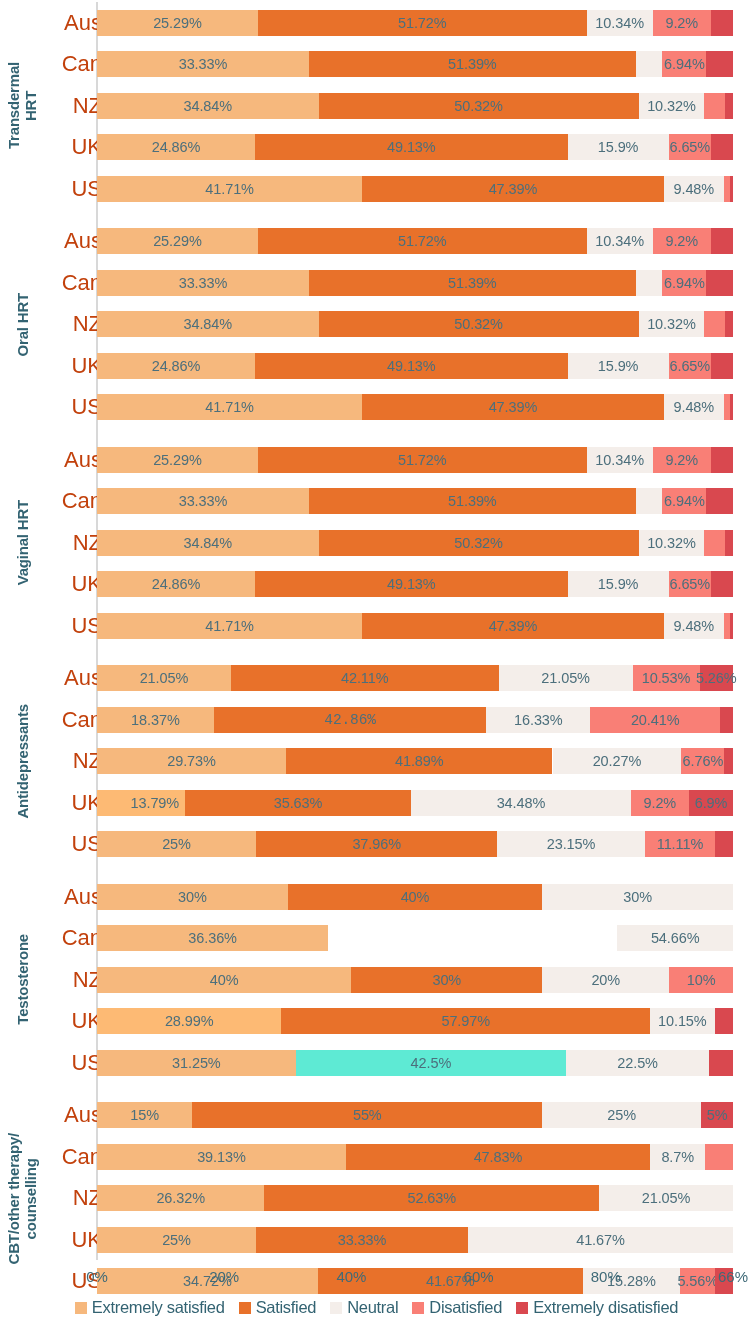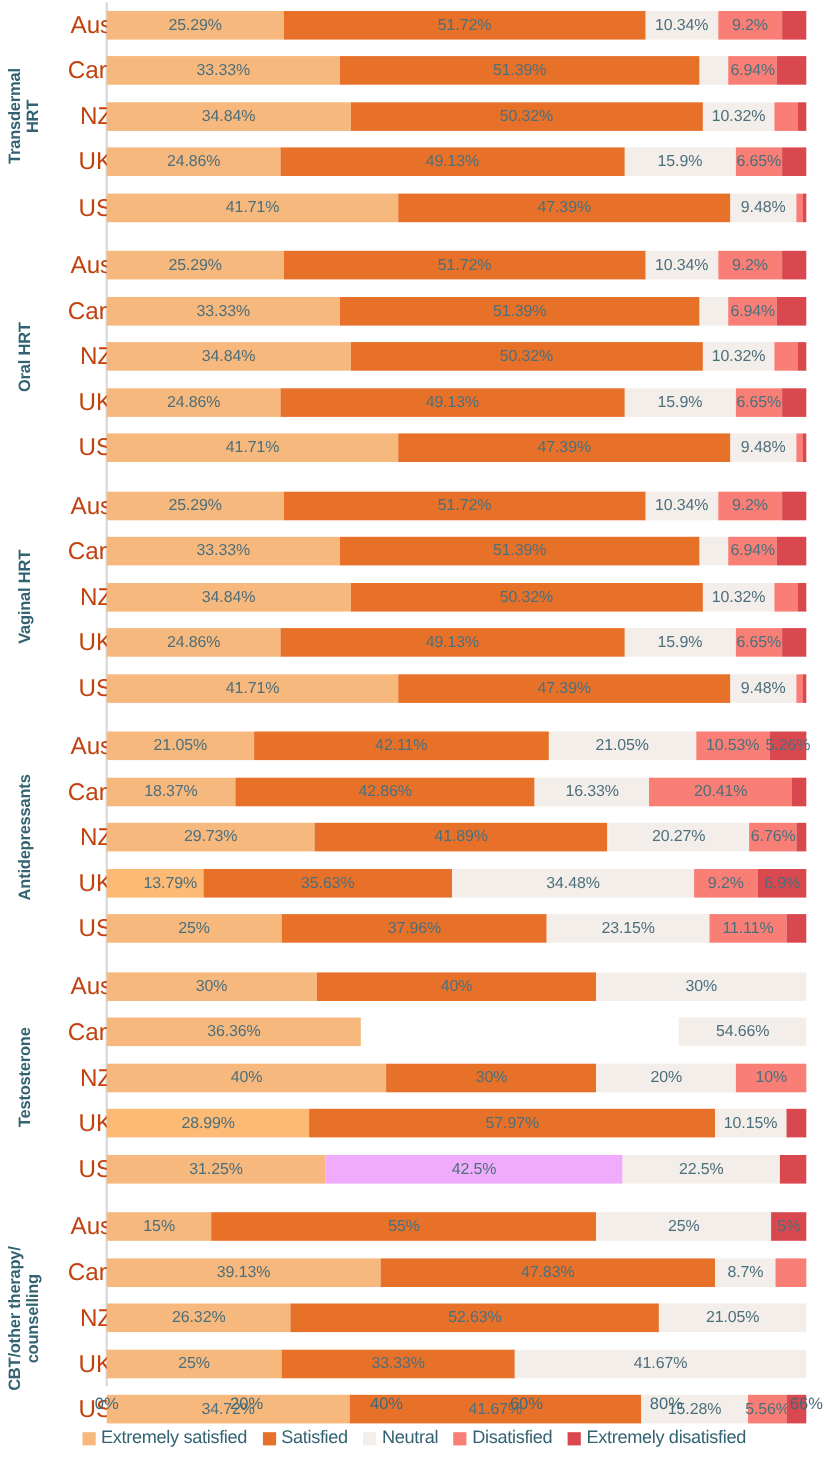--- a/index.html
+++ b/index.html
@@ -438,21 +438,21 @@
                 <span class="lbl">5.26%</span>
               </div>
             </div>
           </div>
           <div class="row" style="height: 41.5px;">
             <div class="row-label">Can</div>
             <div class="bar">
               <div class="seg" style="left: 0%; width: 18.37%; background: rgb(246, 184, 125);">
                 <span class="lbl">18.37%</span>
               </div>
-              <div class="seg" style="left: 18.37%; width: 42.86%; background: rgb(232, 113, 42);">
+              <div class="seg" style="left: 18.37%; width: 42.86%; background: rgb(232, 113, 42); font-family: Liberation Mono, monospace;">
                 <span class="lbl">42.86%</span>
               </div>
               <div class="seg" style="left: 61.23%; width: 16.33%; background: rgb(244, 238, 234);">
                 <span class="lbl">16.33%</span>
               </div>
               <div class="seg" style="left: 77.56%; width: 20.41%; background: rgb(249, 127, 118);">
                 <span class="lbl">20.41%</span>
               </div>
               <div class="seg" style="left: 97.97%; width: 2.03%; background: rgb(217, 72, 79);"></div>
             </div>
@@ -574,21 +574,21 @@
               </div>
               <div class="seg" style="left: 97.11%; width: 2.89%; background: rgb(217, 72, 79);"></div>
             </div>
           </div>
           <div class="row" style="height: 41.5px;">
             <div class="row-label">US</div>
             <div class="bar">
               <div class="seg" style="left: 0%; width: 31.25%; background: rgb(246, 184, 125);">
                 <span class="lbl">31.25%</span>
               </div>
-              <div class="seg" style="left: 31.25%; width: 42.5%; background: #f0abfc;">
+              <div class="seg" style="left: 31.25%; width: 42.5%; background: #5eead4;">
                 <span class="lbl">42.5%</span>
               </div>
               <div class="seg" style="left: 73.75%; width: 22.5%; background: rgb(244, 238, 234);">
                 <span class="lbl">22.5%</span>
               </div>
               <div class="seg" style="left: 96.25%; width: 3.75%; background: rgb(217, 72, 79);"></div>
             </div>
           </div>
         </div>
         <div class="group" style="position: absolute; left: 0px; top: 1094.5px; height: 207.5px;">

